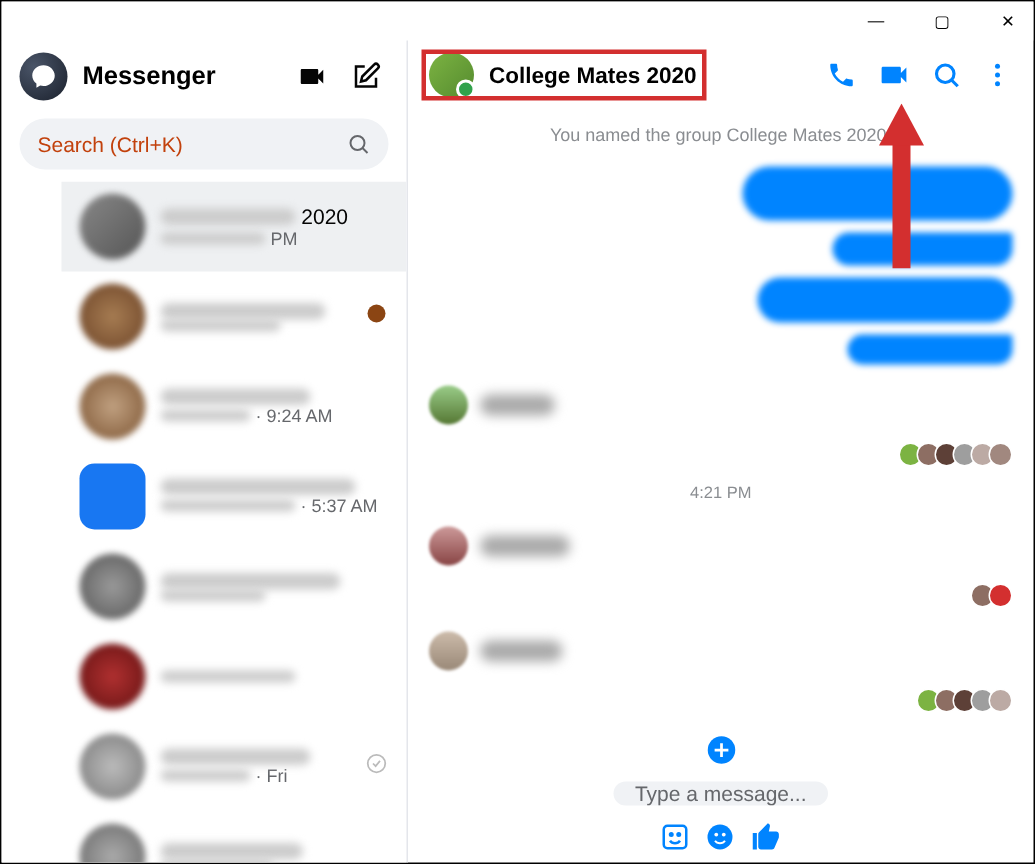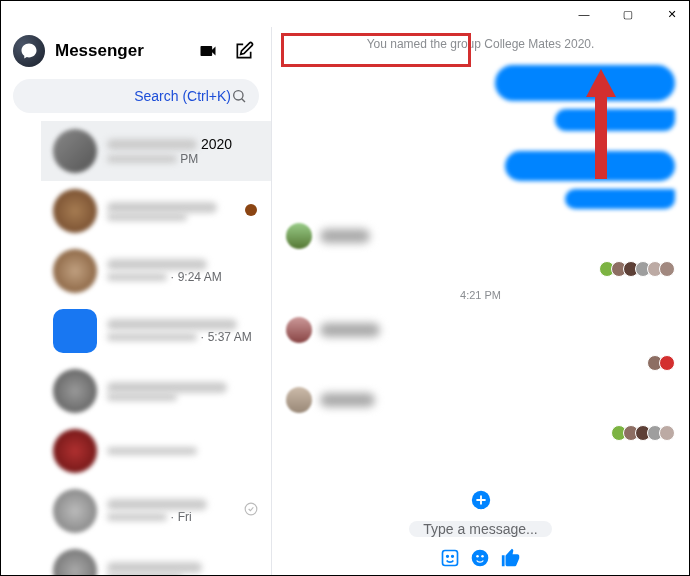--- a/index.html
+++ b/index.html
@@ -6,21 +6,21 @@
 body { width: 690px; height: 576px; background: #fff; overflow: hidden; border: 1px solid #000; position: relative; }
 .titlebar { height: 26px; background: #fff; display: flex; justify-content: flex-end; align-items: center; padding-right: 4px; gap: 18px; }
 .titlebar .wbtn { width: 26px; height: 20px; display: flex; align-items: center; justify-content: center; font-size: 11px; color: #000; }
 .app { display: flex; height: calc(576px - 26px); }
 .sidebar { width: 270px; background: #fff; display: flex; flex-direction: column; overflow: hidden; }
 .sb-head { display: flex; align-items: center; padding: 8px 12px; gap: 10px; }
 .logo { width: 32px; height: 32px; border-radius: 50%; background: radial-gradient(circle at 30% 30%, #4A5568, #1A202C); display:flex; align-items:center; justify-content:center; }
 .brand { font-weight: 700; font-size: 17px; flex: 1; }
 .head-icons { display: flex; gap: 6px; }
 .iconbtn { width: 30px; height: 30px; border-radius: 50%; display: flex; align-items: center; justify-content: center; }
-.search { margin: 4px 12px 8px; height: 34px; background: #f0f2f5; border-radius: 50px; display: flex; align-items: center; padding: 0 12px; color: #1d4ed8; font-size: 14px; text-align: right; }
+.search { margin: 4px 12px 8px; height: 34px; background: #f0f2f5; border-radius: 50px; display: flex; align-items: center; padding: 0 12px; color: #c2410c; font-size: 14px; }
 .search span { flex:1; }
 .convs { flex: 1; overflow: hidden; padding-left: 40px; }
 .conv { display: flex; align-items: center; padding: 8px 12px; gap: 10px; }
 .conv.active { background: #eef0f2; }
 .avatar { width: 44px; height: 44px; border-radius: 50%; background: #ccc; flex-shrink: 0; }
 .avatar.sq { border-radius: 10px; background: #1877f2; }
 .conv-body { flex: 1; min-width: 0; }
 .conv-title { font-size: 14px; color: #050505; display:flex; align-items:center; }
 .conv-sub { font-size: 12px; color: #65676b; display:flex; align-items:center; }
 .blur-bar { display:inline-block; height: 11px; border-radius: 6px; background: #ccc; filter: blur(3px); }
@@ -167,20 +167,41 @@
           <div class="conv-sub">
               <span class="blur-bar" style="width:75px;height:8px"></span>
             </div>
         </div>
       </div>
 
     </div>
   </div>
 
   <div class="chat">
+    <div class="chat-head">
+      <div class="chat-avatar"></div>
+      <div class="chat-title">College Mates 2020</div>
+      <div class="chat-actions">
+        <svg width="20" height="20" viewBox="0 0 24 24" fill="#0084ff">
+            <path d="M6.6 10.8c1.4 2.8 3.8 5.1 6.6 6.6l2.2-2.2c.3-.3.7-.4 1-.2 1.1.4 2.3.6 3.6.6.6 0 1 .4 1 1V20c0 .6-.4 1-1 1C10.6 21 3 13.4 3 4c0-.6.4-1 1-1h3.5c.6 0 1 .4 1 1 0 1.2.2 2.4.6 3.6.1.4 0 .8-.2 1l-2.3 2.2z"></path>
+          </svg>
+        <svg width="22" height="22" viewBox="0 0 24 24" fill="#0084ff">
+            <path d="M17 10.5V7c0-.55-.45-1-1-1H4c-.55 0-1 .45-1 1v10c0 .55.45 1 1 1h12c.55 0 1-.45 1-1v-3.5l4 4v-11l-4 4z"></path>
+          </svg>
+        <svg width="20" height="20" viewBox="0 0 24 24" fill="none" stroke="#0084ff" stroke-width="2.5">
+            <circle cx="11" cy="11" r="7"></circle>
+            <path d="M21 21l-5-5"></path>
+          </svg>
+        <svg width="20" height="20" viewBox="0 0 24 24" fill="#0084ff">
+            <circle cx="12" cy="5" r="2"></circle>
+            <circle cx="12" cy="12" r="2"></circle>
+            <circle cx="12" cy="19" r="2"></circle>
+          </svg>
+      </div>
+    </div>
 
     <div class="chat-body">
       <div class="sys-msg">You named the group College Mates 2020.</div>
       <div class="bubble-row out">
           <div class="bubble" style="width:180px;height:36px"></div>
         </div>
       <div class="bubble-row out">
           <div class="bubble" style="width:120px;height:22px;border-top-right-radius:4px"></div>
         </div>
       <div style="height:12px"></div>

